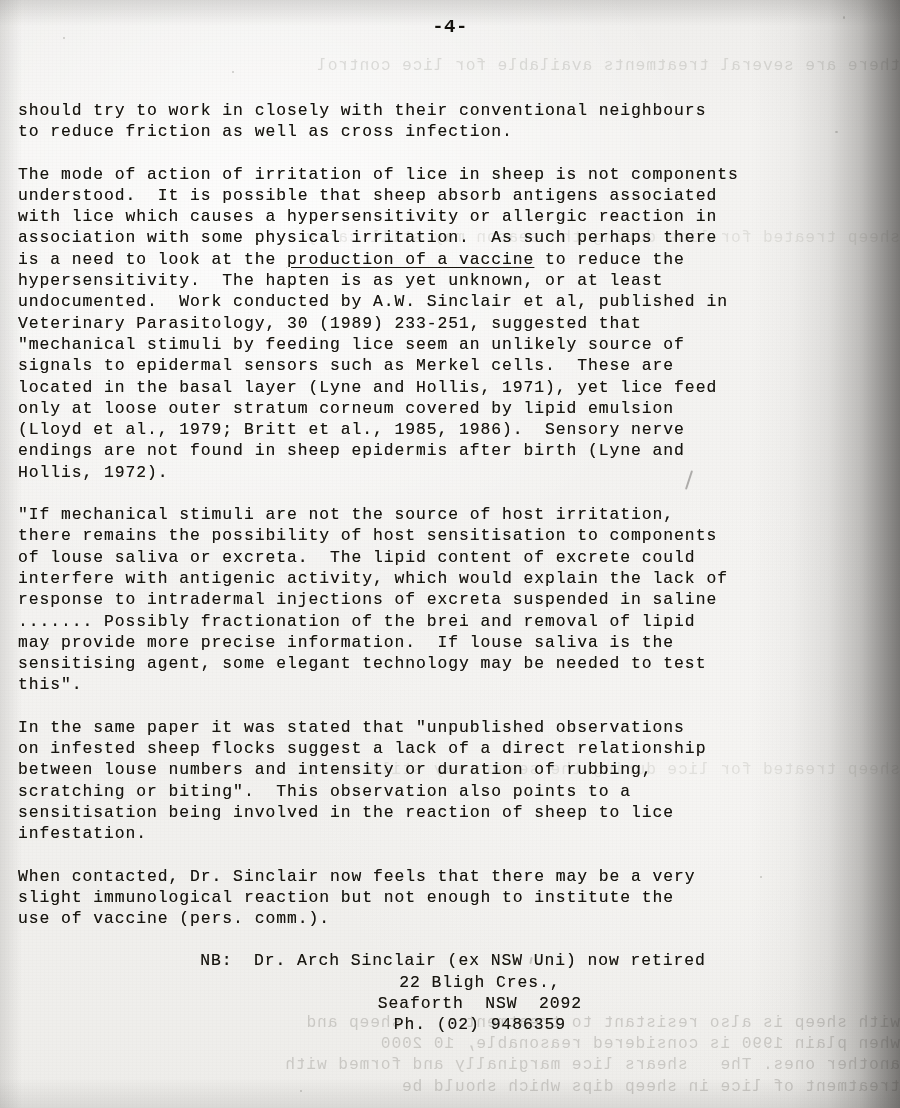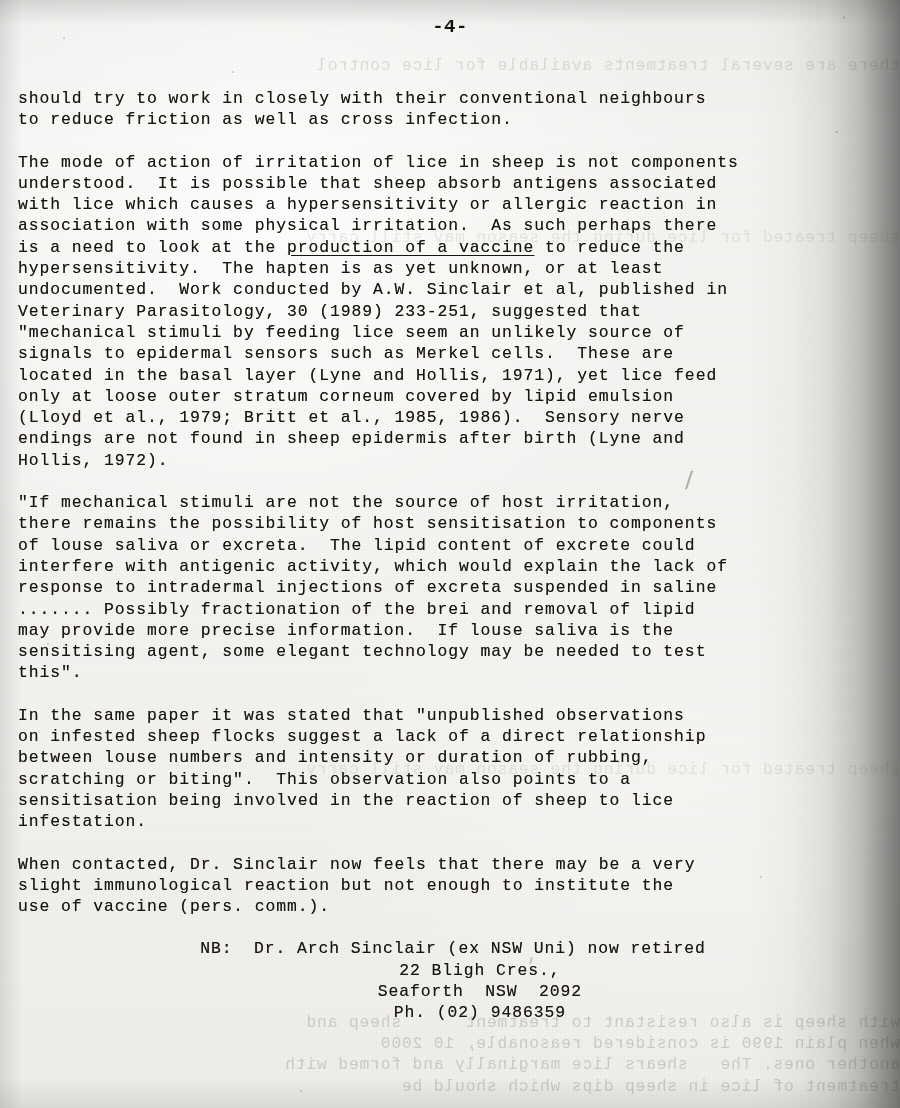--- a/index.html
+++ b/index.html
@@ -98,21 +98,21 @@
   }
 
   .body-block {
     position: absolute;
     left: 18px;
     top: 84px;
     width: 870px;
   }
 
   p.para {
-    margin: 4px 0 21px 0;
+    margin: 16px 0 21px 0;
     font-size: 16.4px;
     line-height: 21.3px;
     letter-spacing: 0.92px;
     white-space: pre-wrap;
     color: #17150f;
     text-shadow: 0 0 0.6px rgba(25,22,16,0.55);
   }
   p.para:last-child { margin-bottom: 0; }
 
   .para .u {

